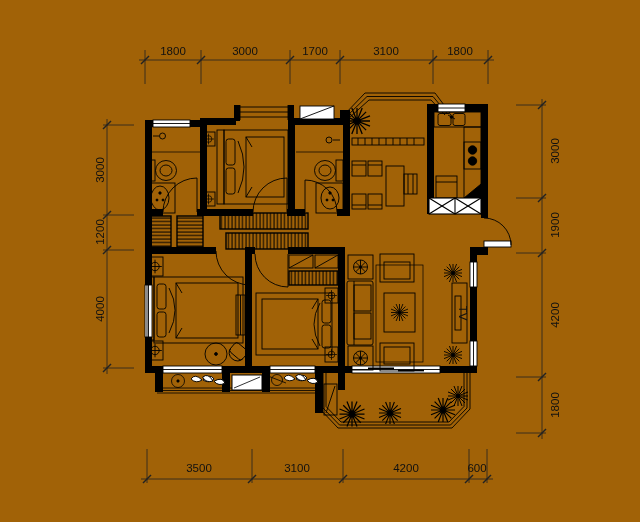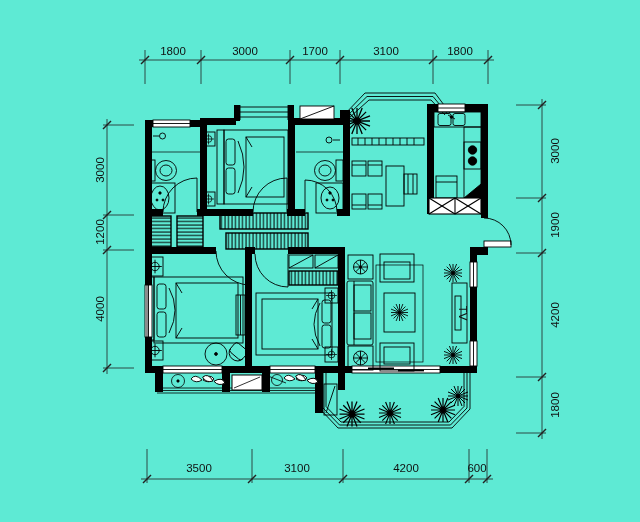--- a/index.html
+++ b/index.html
@@ -1,17 +1,17 @@
 <!DOCTYPE html>
 <html><head>
 <meta charset="utf-8">
 <title>Floor Plan</title>
 <style>
   html,body{margin:0;padding:0;background:#ffffff;}
-  .stage{position:relative;width:640px;height:522px;background:#5eead4;overflow:hidden;
+  .stage{position:relative;width:640px;height:522px;background:#a16207;overflow:hidden;
          font-family:"Liberation Sans", sans-serif;}
   svg{position:absolute;left:0;top:0;}
   svg text{font-family:"Liberation Sans", sans-serif;font-size:11.5px;fill:#111;}
 </style>
 </head>
 <body>
 
 <div class="stage">
 <svg width="640" height="522" viewBox="0 0 640 522">
 

